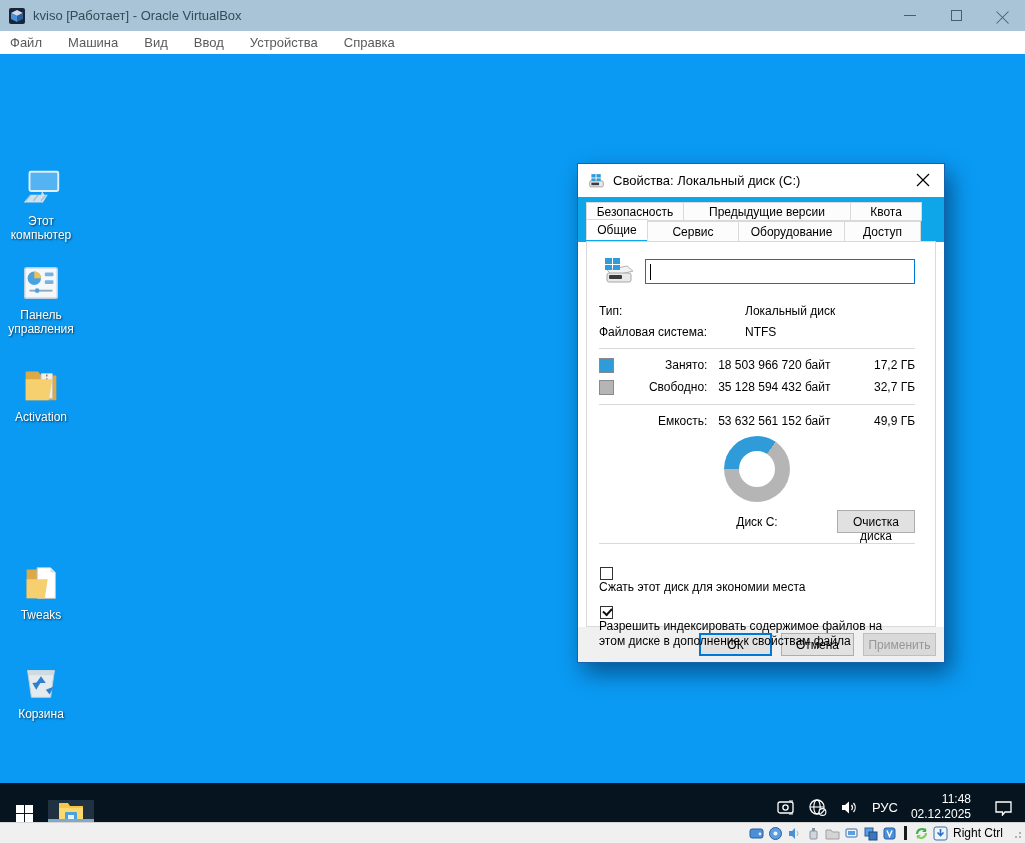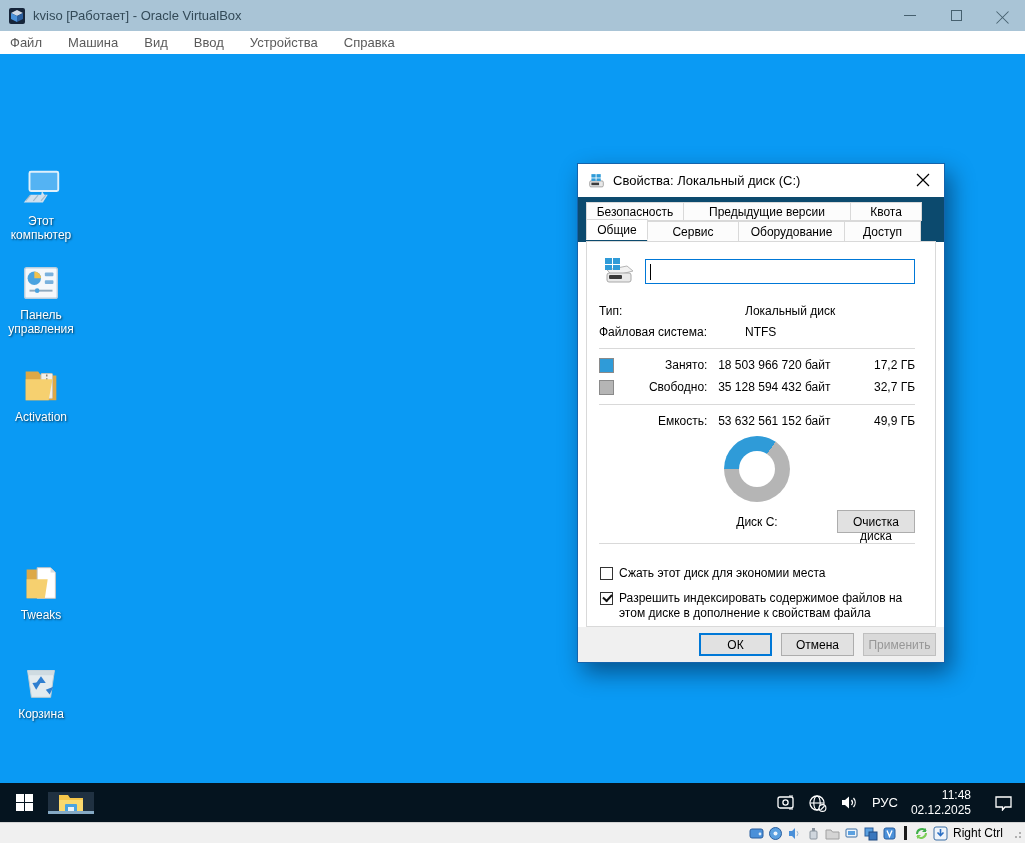--- a/index.html
+++ b/index.html
@@ -32,21 +32,21 @@
   .dicon .dlabel { margin-top:2px; color:#fff; font-size:12px; text-align:center; line-height:14px;
                    text-shadow:1px 1px 2px rgba(0,0,0,.65); }
 
   
   .dialog { position:absolute; left:577px; top:109px; width:368px; height:500px; background:#f0f0f0;
             border:1px solid #1463ac; box-shadow:6px 10px 22px rgba(0,0,20,.45); display:flex; flex-direction:column; }
   .dlg-titlebar { height:37px; background:#fff; display:flex; align-items:center; padding:0 8px 0 10px; }
   .dlg-title { font-size:13px; color:#000; margin-left:8px; }
   .dlg-close { margin-left:auto; width:26px; height:26px; display:flex; align-items:center; justify-content:center; }
   .dlg-body { background:#fff; flex:1; display:flex; flex-direction:column; }
-  .tabs { padding:5px 8px 0; background:#0c4a6e; position:relative; }
+  .tabs { padding:5px 8px 0; background:#0ea5e9; position:relative; }
   .tab-row { display:flex; }
   .tab { border:1px solid #d9d9d9; background:#fcfcfc; text-align:center; font-size:12px; color:#000;
          padding-top:2px; height:19px; margin-right:-1px; }
   .tab-row.front .tab { height:21px; padding-top:3px; }
   .tab.active { background:#fff; border-bottom:1px solid #fff; height:25px; margin-top:-2px; position:relative; z-index:3; }
   .tabpage { margin:-1px 8px 0; border:1px solid #d9d9d9; background:#fff; height:386px;
              padding:14px 20px 0 12px; position:relative; z-index:1; }
 
   .drive-row { display:flex; align-items:center; margin-bottom:16px; }
   .drive-ico { width:40px; height:32px; flex:0 0 40px; }
@@ -67,38 +67,38 @@
 
   .donut-wrap { display:flex; justify-content:center; margin-top:4px; }
   .donut { width:66px; height:66px; border-radius:50%; position:relative; }
   .donut::after { content:""; position:absolute; left:15px; top:15px; width:36px; height:36px; border-radius:50%; background:#fff; }
 
   .disk-line { position:relative; height:24px; margin-top:8px; }
   .disk-name { position:absolute; left:0; right:0; text-align:center; top:5px; }
   .cleanup-btn { position:absolute; right:0; top:0; width:78px; height:23px; background:#e1e1e1;
                  border:1px solid #adadad; font-size:12px; text-align:center; padding-top:4px; }
 
-  .chk-row { display:flex; align-items:flex-start; margin-top:10px; }
+  .chk-row { display:flex; align-items:flex-start; margin-top:10px;flex-direction:column; }
   .chk-row.first { margin-top:22px; }
   .cb-box { width:13px; height:13px; border:1px solid #333; background:#fff; flex:0 0 13px; margin:1px 6px 0 1px;
             position:relative; }
   .cb-box.checked::after { content:""; position:absolute; left:2px; top:1px; width:7px; height:4px;
             border-left:2px solid #111; border-bottom:2px solid #111; transform:rotate(-48deg); }
   .chk-label { line-height:15px; max-width:312px; }
 
   .dlg-footer { height:40px; background:#f0f0f0; display:flex; align-items:center; justify-content:flex-end;
                 gap:9px; padding-right:8px; }
   .btn { width:73px; height:23px; background:#e1e1e1; border:1px solid #adadad; text-align:center;
          padding-top:4px; font-size:12px; color:#000; }
   .btn.focused { border:2px solid #0078d7; padding-top:3px; }
   .btn.disabled { background:#d9d9d9; border-color:#bfbfbf; color:#979797; }
 
   
   .taskbar { position:absolute; left:0; top:783px; right:0; height:39px; background:#05141f;
-             display:flex; align-items:center; color:#fff; }
+             display:flex; align-items:flex-end; color:#fff; }
   .tb-btn { width:48px; display:flex; align-items:center; justify-content:center; }
   .tb-btn.explorer { width:46px; background:#203141; position:relative; }
   .tb-btn.explorer::after { content:""; position:absolute; left:0; right:0; bottom:0; height:3px; background:#85a9c4; }
   .winlogo { display:grid; grid-template-columns:8px 8px; grid-template-rows:8px 8px; gap:1px; }
   .winlogo i { background:#fff; }
   .tray { margin-left:auto; display:flex; align-items:center; gap:13px; padding-right:12px; }
   .tray svg { display:block; }
   .tray-lang { font-size:13px; }
   .tray-clock { text-align:right; font-size:12px; line-height:15px; }
 

